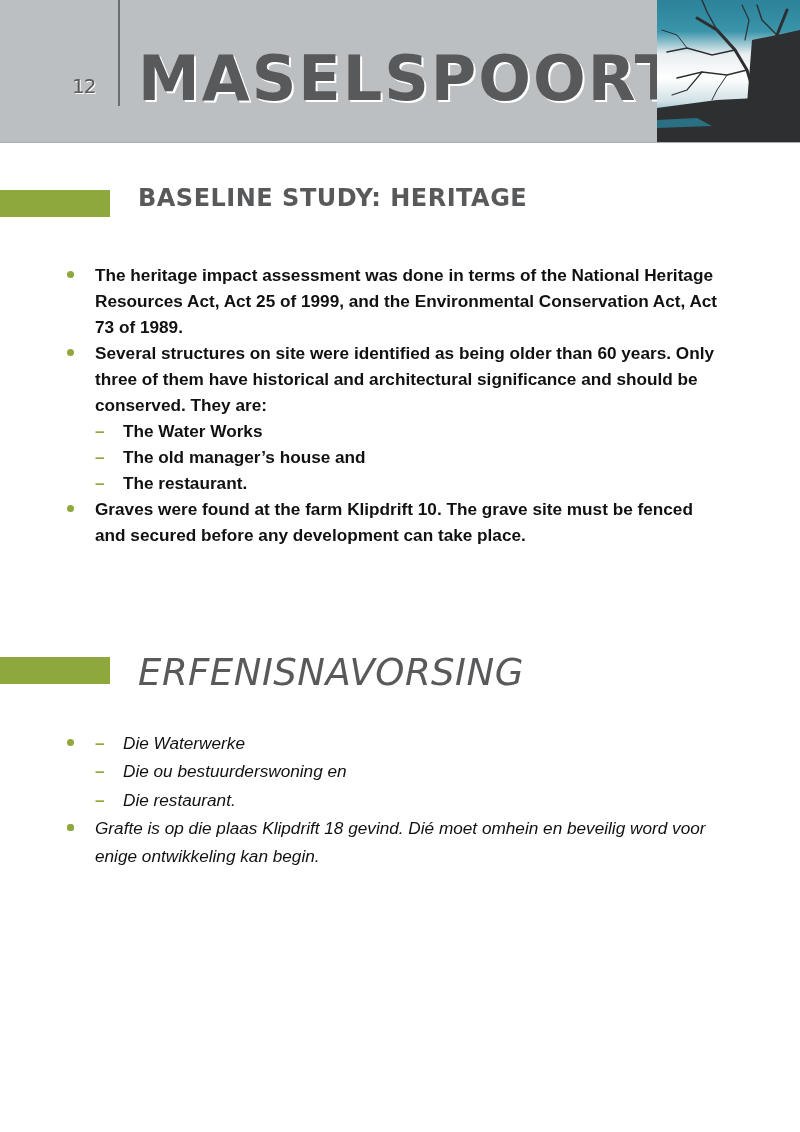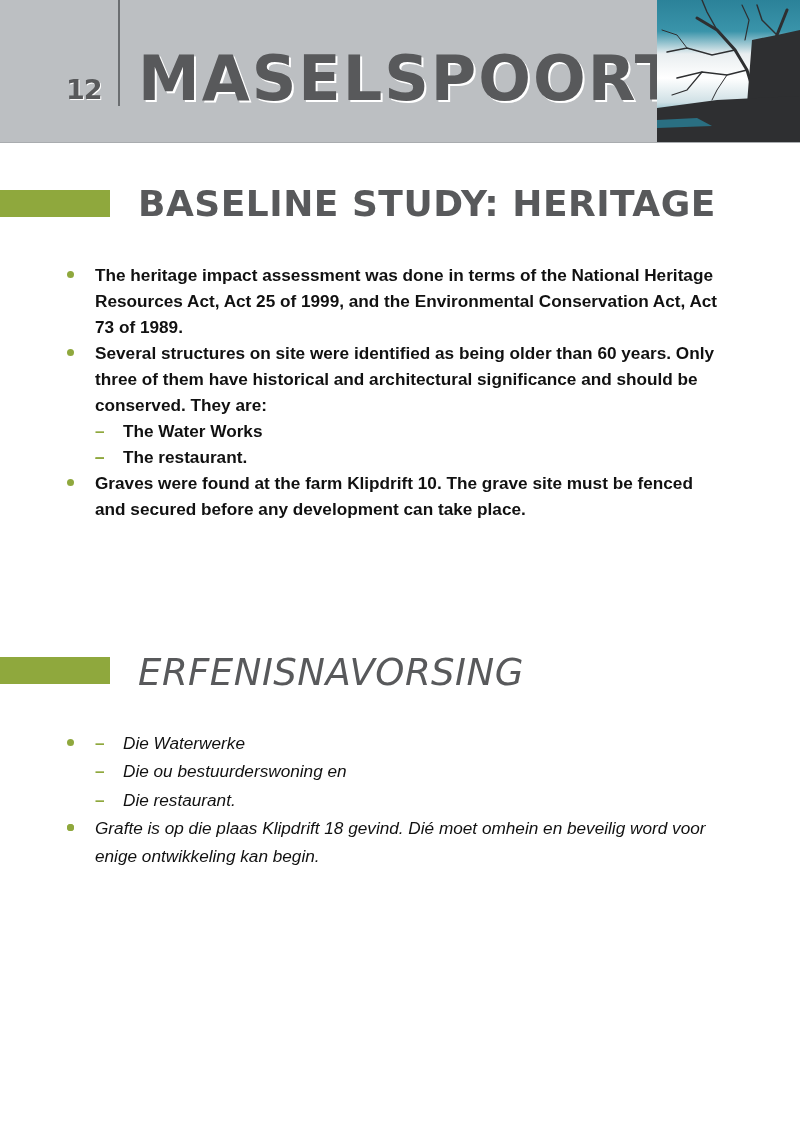--- a/index.html
+++ b/index.html
@@ -8,40 +8,40 @@
       font-family: "Liberation Sans", sans-serif; color: #111111;
     }
     .header {
       position: absolute; left: 0; top: 0; width: 800px; height: 142px;
       background: #bcbfc2; border-bottom: 1px solid #a9acaf;
     }
     .header-divider {
       position: absolute; left: 118px; top: 0; width: 2px; height: 106px; background: #6b6e71;
     }
     .page-number {
-      position: absolute; left: 66px; top: 74px; font-size: 27px; font-weight: bold;
+      position: absolute; left: 72px; top: 74px; font-size: 20px; font-weight: normal;
       color: #58595b; letter-spacing: -1px;
       text-shadow: 1px 1px 0 #ffffff;
       font-family: "DejaVu Sans", sans-serif;
     }
     .doc-title {
       position: absolute; left: 138px; top: 48px; font-size: 62px; font-weight: bold;
       color: #58595b; letter-spacing: 2px;
       text-shadow: 2px 2px 0 #ffffff;
       font-family: "DejaVu Sans", sans-serif; line-height: 1;
     }
     .header-photo {
       position: absolute; left: 657px; top: 0; width: 143px; height: 142px; overflow: hidden;
       background: linear-gradient(180deg, #2b8299 0%, #3a94aa 22%, #e9eef0 38%, #ffffff 55%, #cfe0e5 72%, #2f8aa1 88%, #2a6f82 100%);
     }
     .section-bar {
       position: absolute; left: 0; width: 110px; height: 27px; background: #8fa83d;
     }
     .section-heading {
-      position: absolute; left: 138px; font-size: 36px; color: #58595b; line-height: 1;
+      position: absolute; left: 138px; font-size: 24px; color: #58595b; line-height: 1;
       font-family: "DejaVu Sans", sans-serif;
     }
     .section-heading.en { font-weight: bold; letter-spacing: 0.5px; }
     .section-heading.af { font-style: italic; font-weight: normal; letter-spacing: 0.5px; font-size: 37px; }
     ul.bullets { position: absolute; left: 0; margin: 0; padding: 0; list-style: none; width: 800px; }
     ul.bullets li.item { position: relative; padding-left: 95px; padding-right: 76px; }
     ul.bullets li.item .dot {
       position: absolute; left: 67px; width: 7px; height: 7px; border-radius: 50%; background: #8fa83d;
     }
     .en-list li.item { font-size: 17.2px; font-weight: bold; line-height: 26px; }
@@ -94,20 +94,21 @@
   <li class="item">
     <span class="dot"></span>
     <span>Several structures on site were identified as being older than 60 years. Only three of them have historical and architectural significance and should be conserved. They are:</span>
     <ul class="sub">
       <li class="subitem">
         <span class="dash">–</span>
         <span>The Water Works</span>
       </li>
       <li class="subitem">
         <span class="dash">–</span>
+        <span>The old manager’s house and</span>
       </li>
       <li class="subitem">
         <span class="dash">–</span>
         <span>The restaurant.</span>
       </li>
     </ul>
   </li>
   <li class="item">
     <span class="dot"></span>
     <span>Graves were found at the farm Klipdrift 10. The grave site must be fenced and secured before any development can take place.</span>

